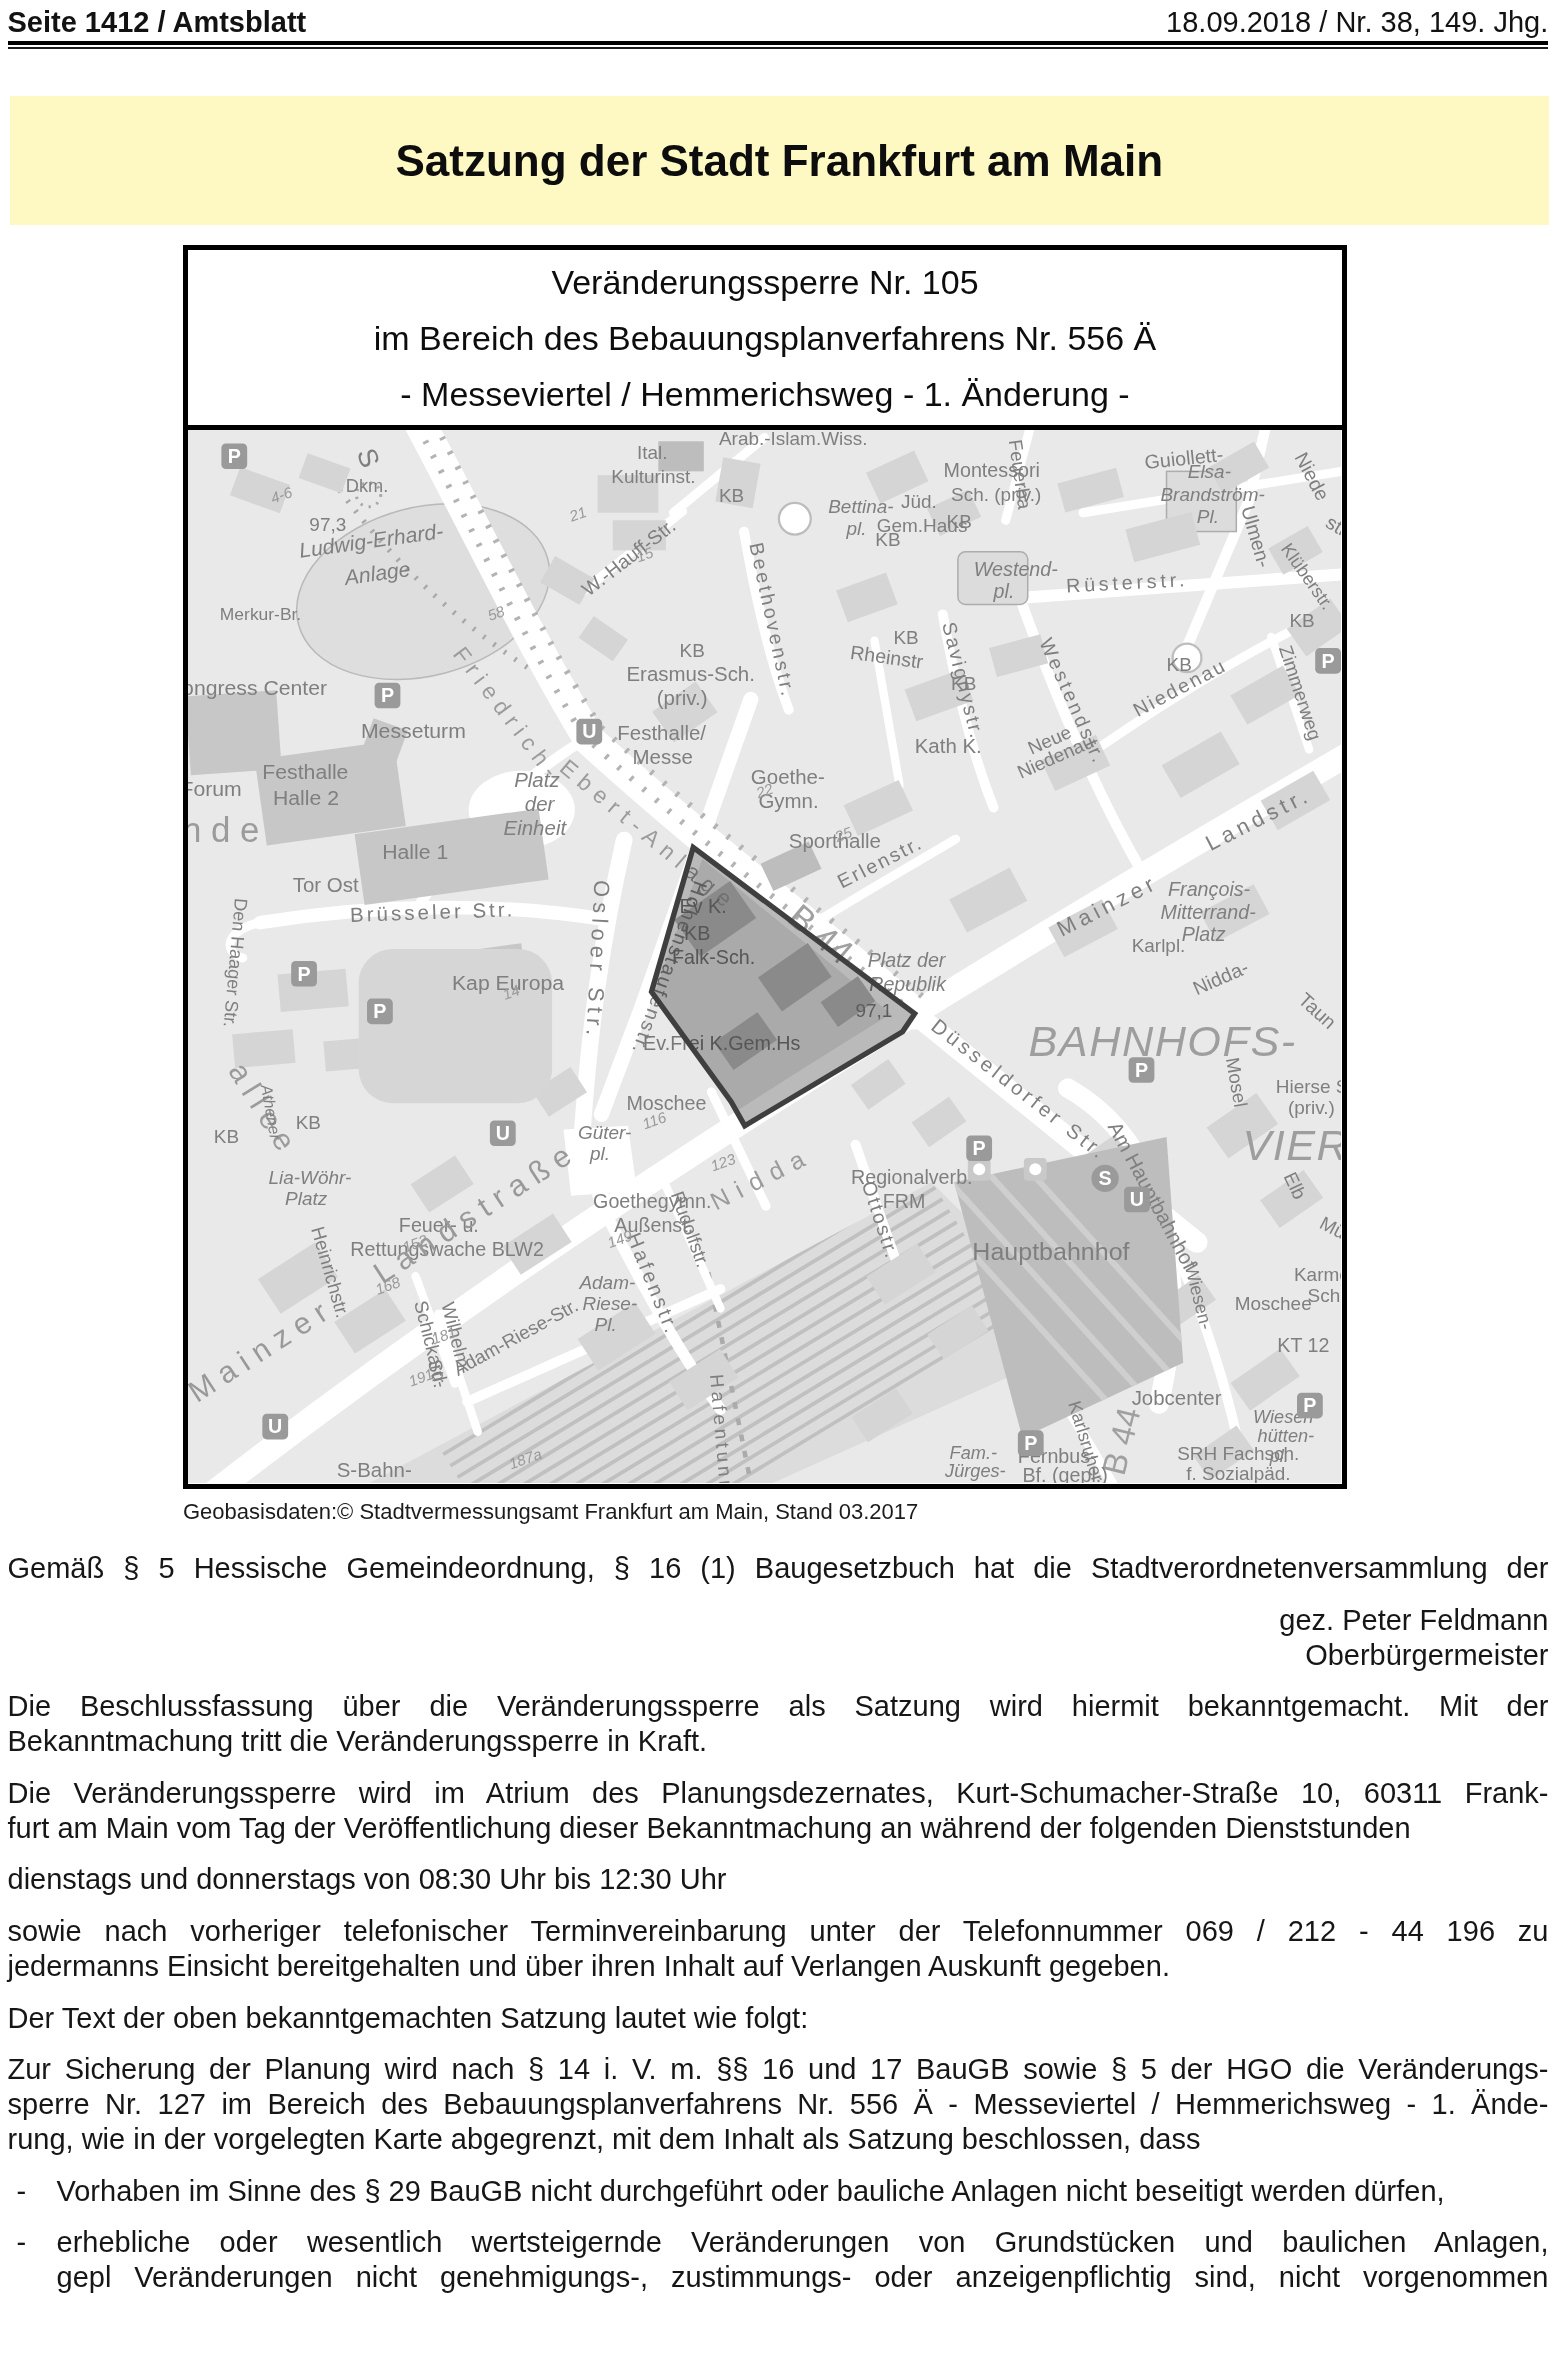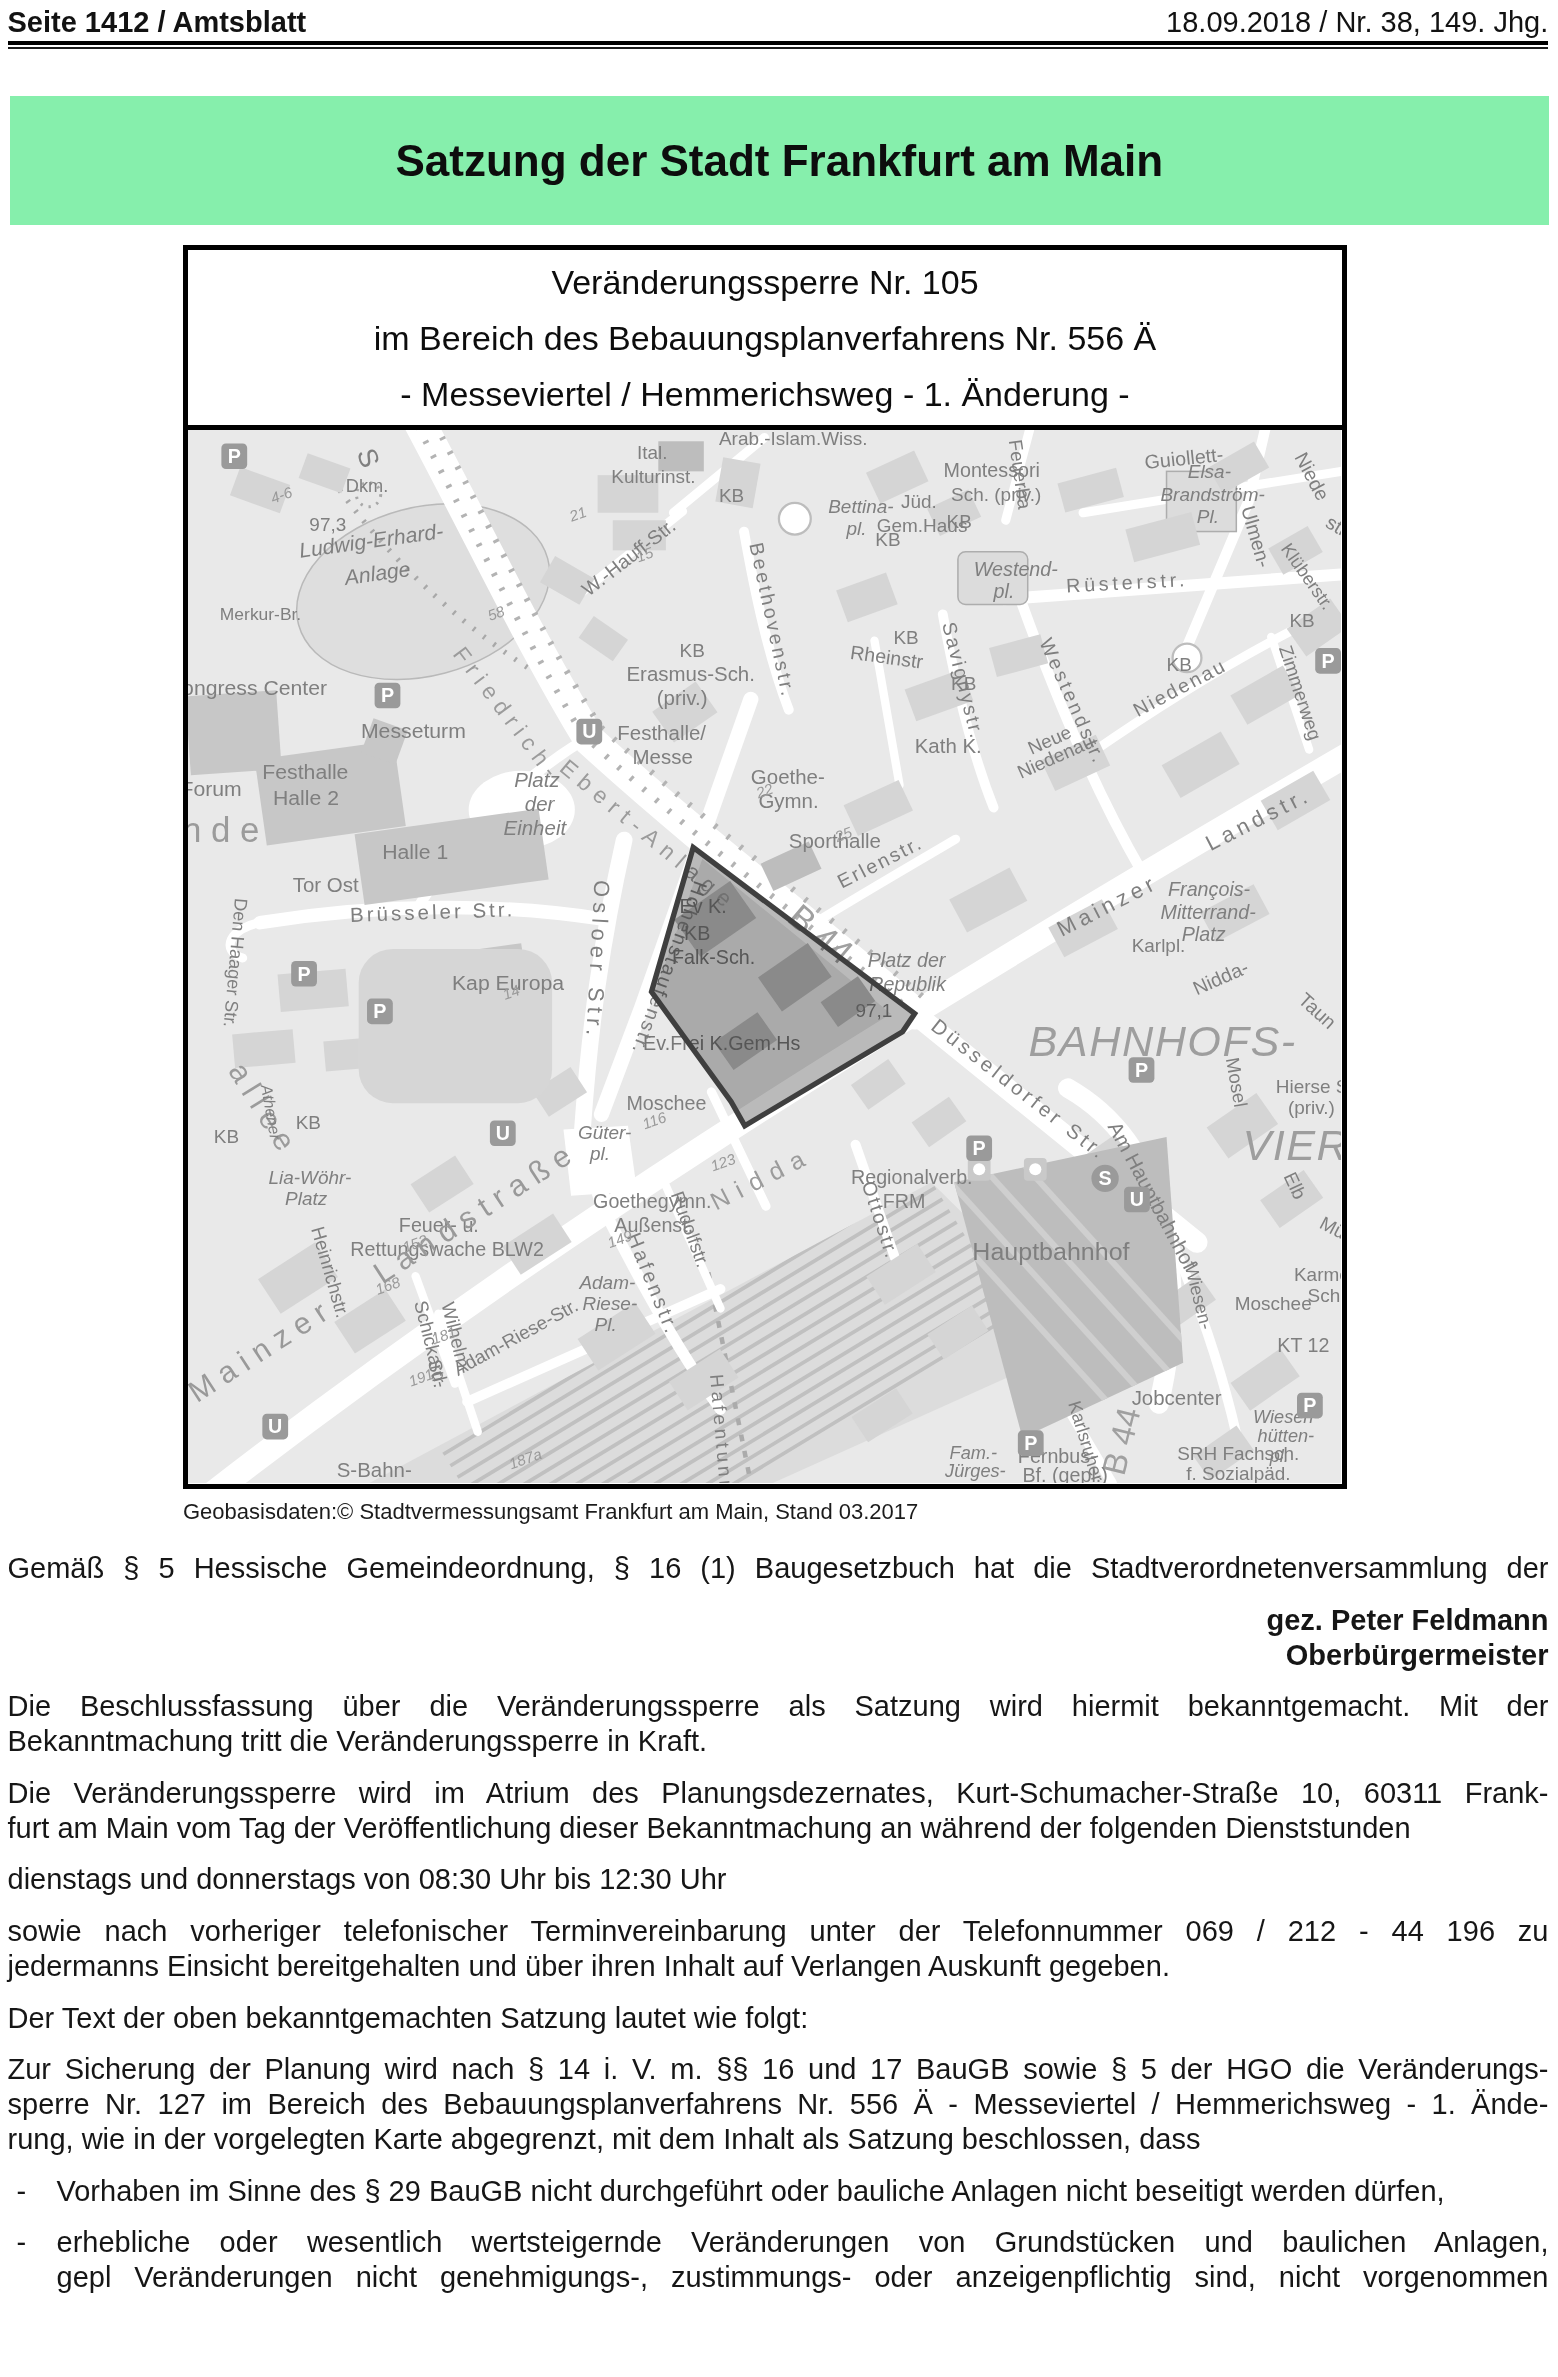--- a/index.html
+++ b/index.html
@@ -5,37 +5,37 @@
   html,body{margin:0;padding:0;background:#888;}
   #page{position:relative;width:1558px;height:2377px;background:#ffffff;
         font-family:"Liberation Sans","DejaVu Sans",sans-serif;color:#111;overflow:hidden;}
   
   .hdr{position:absolute;top:6px;font-size:29px;color:#121212;}
   #hdr-left{left:7.5px;font-weight:bold;}
   #hdr-right{right:9.8px;}
   .rule1{position:absolute;left:7.5px;right:9.8px;top:41px;height:3.8px;background:#000;}
   .rule2{position:absolute;left:7.5px;right:9.8px;top:47px;height:1.5px;background:#1a1a1a;}
   
-  #banner{position:absolute;left:9.8px;top:96px;width:1539px;height:129px;background:#86efac;
+  #banner{position:absolute;left:9.8px;top:96px;width:1539px;height:129px;background:#fef9c3;
           display:flex;align-items:center;justify-content:center;}
   #banner .t{font-size:44px;font-weight:bold;color:#0d0d0d;letter-spacing:0px;}
   
   #figure{position:absolute;left:183px;top:245px;width:1164px;height:1244px;border:5.3px solid #000;box-sizing:border-box;background:#fff;}
   #fig-titles{height:175px;display:flex;flex-direction:column;justify-content:center;align-items:center;gap:0;}
   #fig-titles .ft{font-size:34px;line-height:56px;color:#0d0d0d;text-align:center;white-space:nowrap;}
   #map-wrap{border-top:5.3px solid #000;height:1053px;overflow:hidden;}
   #map-svg{display:block;}
   
   #caption{position:absolute;left:183px;top:1499px;font-size:22px;color:#1c1c1c;}
   
   #body-blocks{position:absolute;left:7.5px;top:1551px;width:1541px;font-size:29px;line-height:35px;color:#161616;}
   #body-blocks .blk{margin:0 0 16.6px 0;}
   #body-blocks .line{min-height:35px;}
   #body-blocks .jl{text-align:justify;text-align-last:justify;}
-  #body-blocks .sig{text-align:right;font-weight:bold;}
+  #body-blocks .sig{text-align:right;font-weight:normal;}
   #body-blocks .bullet{position:relative;padding-left:49px;}
   #body-blocks .bullet .dash{position:absolute;left:9px;top:0;}
 </style>
 </head>
 <body>
 
 <div id="page">
 
   <div id="hdr-left" class="hdr">Seite 1412 / Amtsblatt</div>
   <div id="hdr-right" class="hdr">18.09.2018 / Nr. 38, 149. Jhg.</div>

